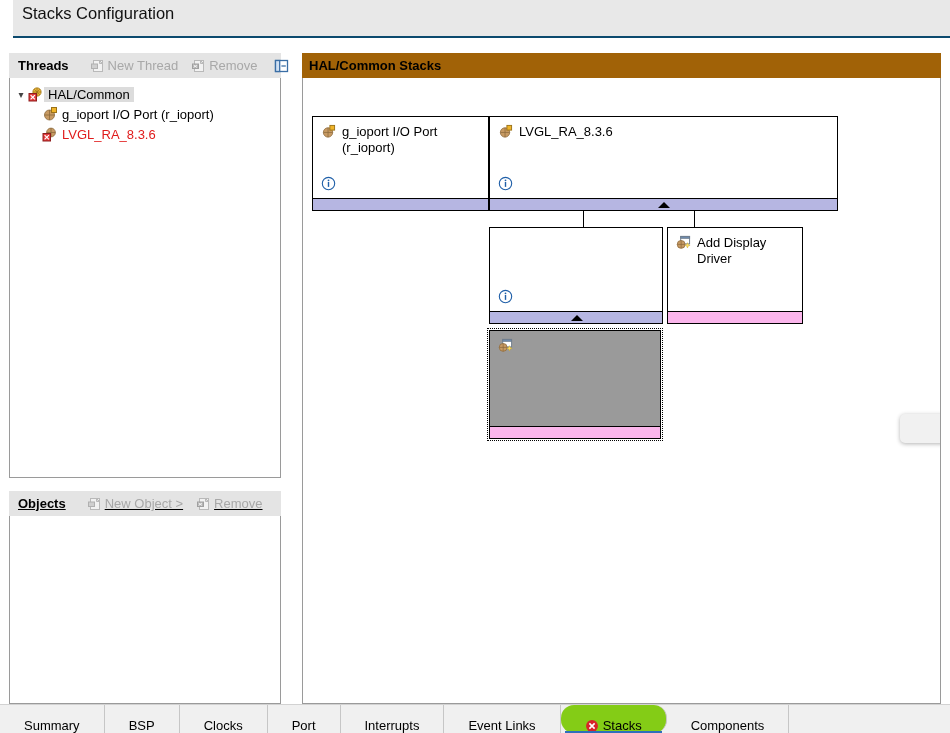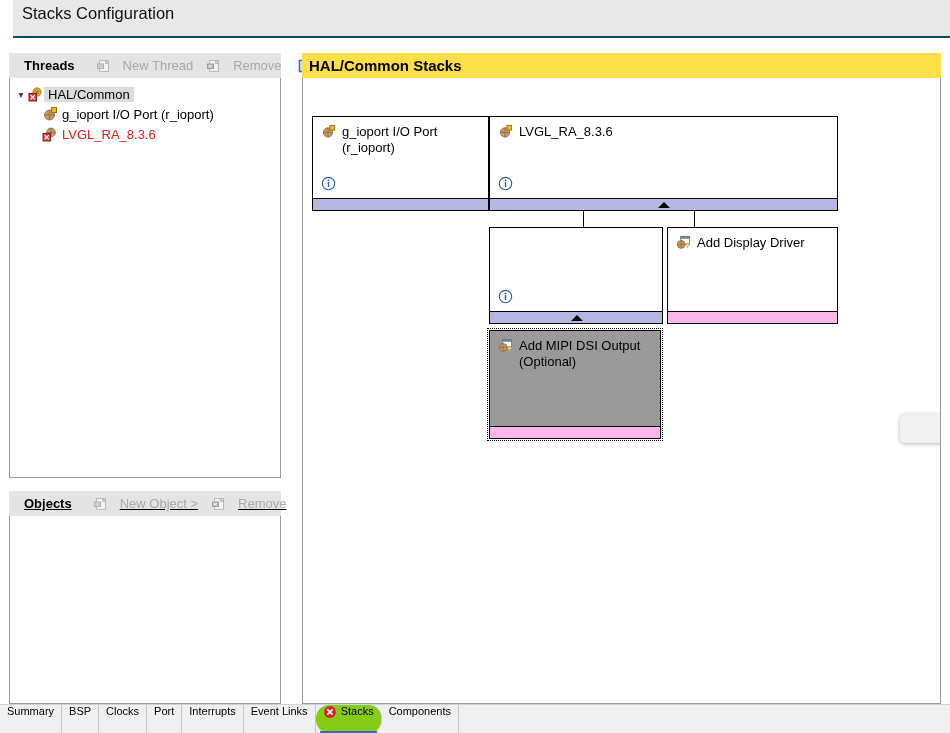--- a/index.html
+++ b/index.html
@@ -36,31 +36,31 @@
     position: absolute;
     left: 9px; top: 491px; width: 272px; height: 213px; text-decoration: underline;
   }
 
   .panel-head {
     position: relative;
     height: 25px;
     background: #e4e4e4;
     display: flex;
     align-items: center;
-    padding-left: 15px;
+    padding-left: 9px;
   }
   .panel-head .title {
     font-weight: bold;
     font-size: 13px;
     color: #000;
   }
   .head-btn {
     display: flex;
     align-items: center;
-    gap: 12px;
+    gap: 3px;
     color: #a8a8a8;
     font-size: 13px;
     white-space: nowrap;
   }
   .head-btn.spaced { margin-left: 22px; }
   .head-btn.spaced2 { margin-left: 14px; }
 
   .tree-box {
     border: 1px solid #9a9a9a;
     border-top: none;
@@ -87,25 +87,25 @@
   .tree-row.red .lbl { color: #e01b1b; }
   .tree-row.indent { padding-left: 28px; }
 
   
   #stacks-panel {
     position: absolute;
     left: 302px; top: 53px; width: 639px; height: 651px;
   }
   #stacks-head {
     height: 25px;
-    background: #fde047;
+    background: #a16207;
     display: flex; align-items: center;
     padding-left: 7px;
     font-weight: bold;
-    font-size: 15px;
+    font-size: 13px;
   }
   #stacks-canvas {
     position: relative;
     border: 1px solid #9a9a9a;
     border-top: none;
     background: #ffffff;
     height: calc(100% - 25px);
     overflow: hidden;
   }
 
@@ -176,24 +176,24 @@
   #tabbar {
     position: absolute;
     left: 0; bottom: 0; width: 950px; height: 29px;
     background: #f0f0f0;
     border-top: 1px solid #d2d2d2;
     display: flex;
     align-items: stretch;
   }
   .tab {
     display: flex;
-    align-items: flex-start;
+    align-items: flex-end;
     gap: 4px;
-    padding: 0 7px;
-    font-size: 11px;
+    padding: 0 24px;
+    font-size: 13px;
     color: #000;
     border-right: 1px solid #c6c6c6;
     background: #f0f0f0;
     position: relative;
   }
   .tab.active {
     background: #84cc16;
     border-radius: 13px;
   }
   .tab.active::after {
@@ -392,21 +392,21 @@
         <svg width="15" height="15" viewBox="0 0 16 16">
           <circle cx="8" cy="8" r="6.6" fill="#ffffff" stroke="#1f5fa8" stroke-width="1.2"></circle>
           <circle cx="8" cy="4.6" r="0.95" fill="#1f5fa8"></circle>
           <rect x="7.25" y="6.4" width="1.5" height="5.2" fill="#1f5fa8"></rect>
         </svg>
       </span>
       <div class="footbar lav"></div>
       <div class="uptri" style="left:81px; bottom:2px;"></div>
     </div>
 
-    <div class="node" style="left:364px; top:149px; width:171px; height:97px;">
+    <div class="node" style="left:364px; top:149px; width:136px; height:97px;">
       <div class="node-title">
         <span class="ico">
           <svg width="15" height="15" viewBox="0 0 16 16">
             <rect x="5" y="1.5" width="9.5" height="8" fill="#ffffff" stroke="#6f7d8c"></rect>
             <rect x="5" y="1.5" width="9.5" height="2" fill="#6f8fb5" stroke="#6f7d8c"></rect>
             <g fill="#c79a63" stroke="#8c6a3c" stroke-width="0.8">
               <circle cx="5.5" cy="10" r="4.2"></circle>
               <path d="M5.5 5.8 L5.5 14.2 M1.3 10 L9.7 10"></path>
             </g>
             <path d="M12.2 8.2 L13 10.2 L15 11 L13 11.8 L12.2 13.8 L11.4 11.8 L9.4 11 L11.4 10.2 Z" fill="#ffe169" stroke="#c9a227" stroke-width="0.5"></path>
@@ -423,21 +423,20 @@
           <svg width="15" height="15" viewBox="0 0 16 16">
             <rect x="5" y="1.5" width="9.5" height="8" fill="#ffffff" stroke="#6f7d8c"></rect>
             <rect x="5" y="1.5" width="9.5" height="2" fill="#6f8fb5" stroke="#6f7d8c"></rect>
             <g fill="#c79a63" stroke="#8c6a3c" stroke-width="0.8">
               <circle cx="5.5" cy="10" r="4.2"></circle>
               <path d="M5.5 5.8 L5.5 14.2 M1.3 10 L9.7 10"></path>
             </g>
             <path d="M12.2 8.2 L13 10.2 L15 11 L13 11.8 L12.2 13.8 L11.4 11.8 L9.4 11 L11.4 10.2 Z" fill="#ffe169" stroke="#c9a227" stroke-width="0.5"></path>
           </svg>
         </span>
-        <span class="txt">Add MIPI DSI Output (Optional)</span>
       </div>
       <div class="footbar pink"></div>
     </div>
 
     <div id="ctx-new">
       
       
     </div>
 
   </div>

